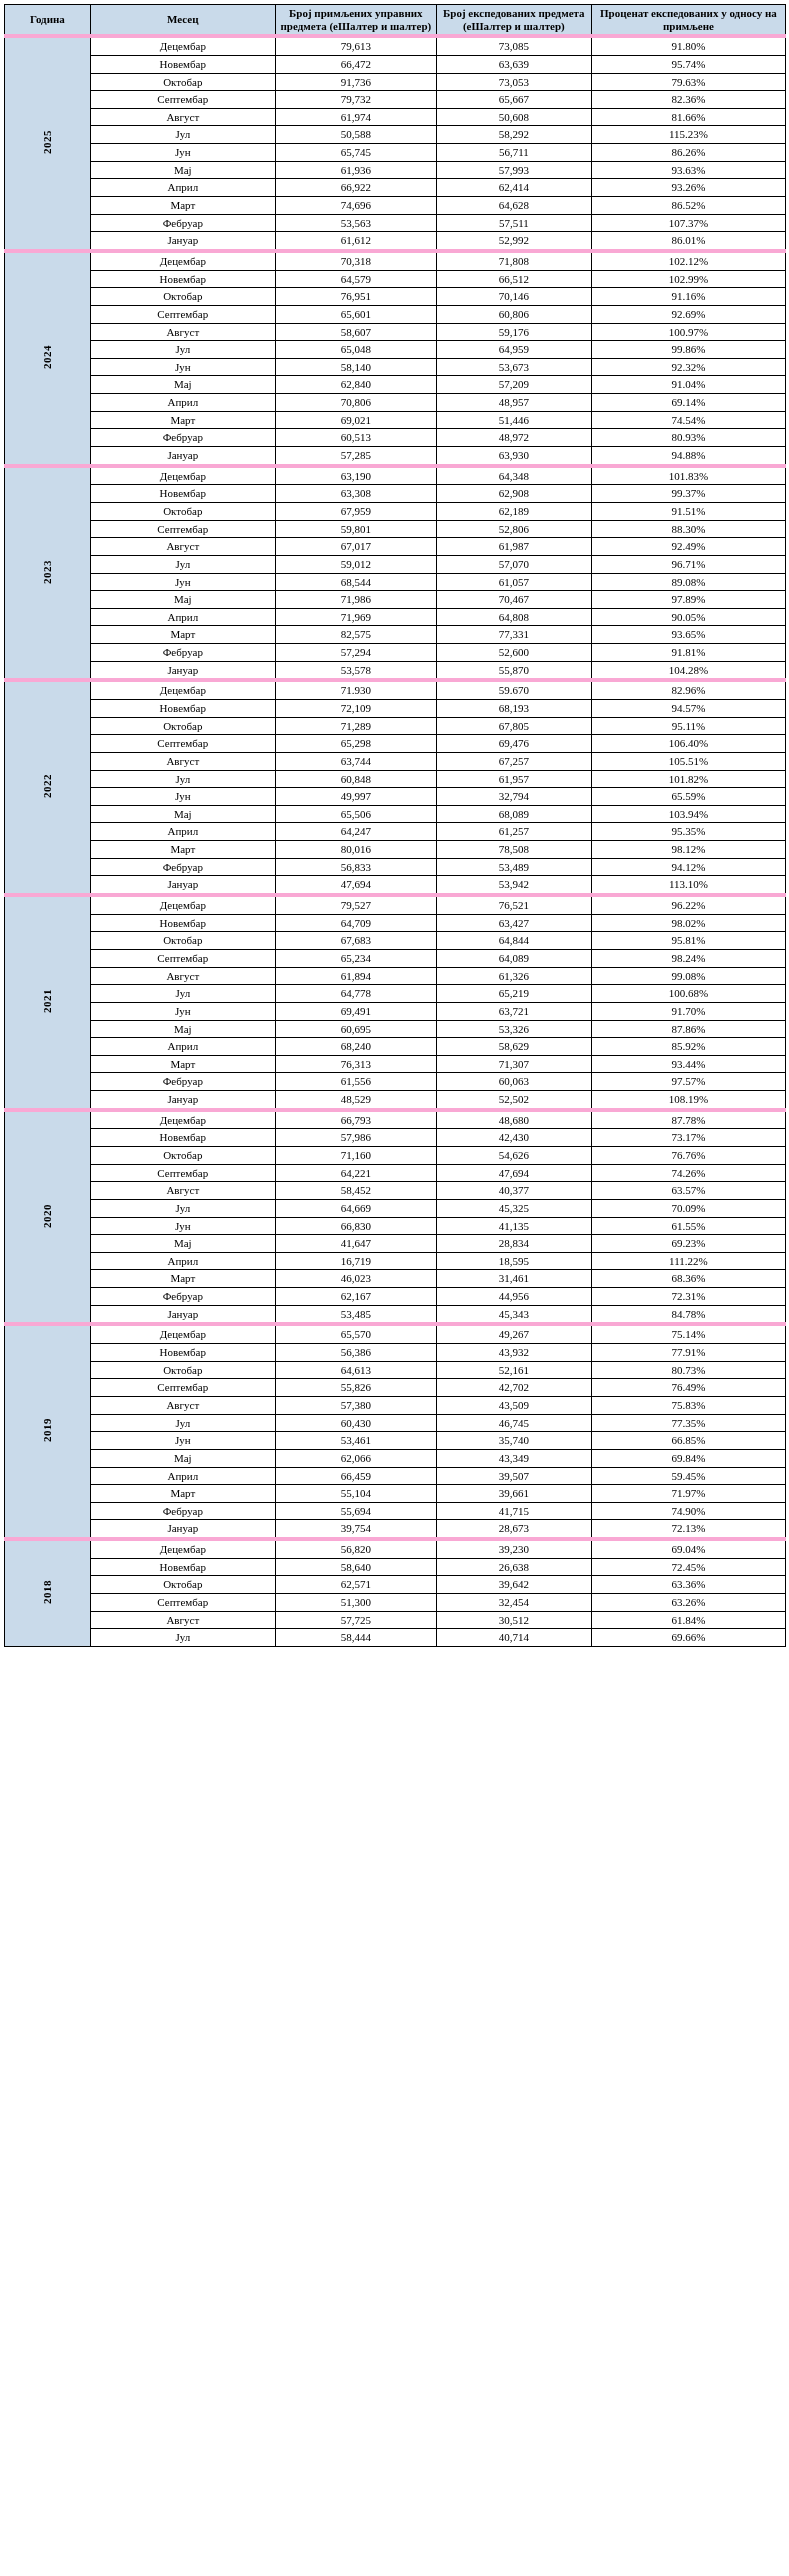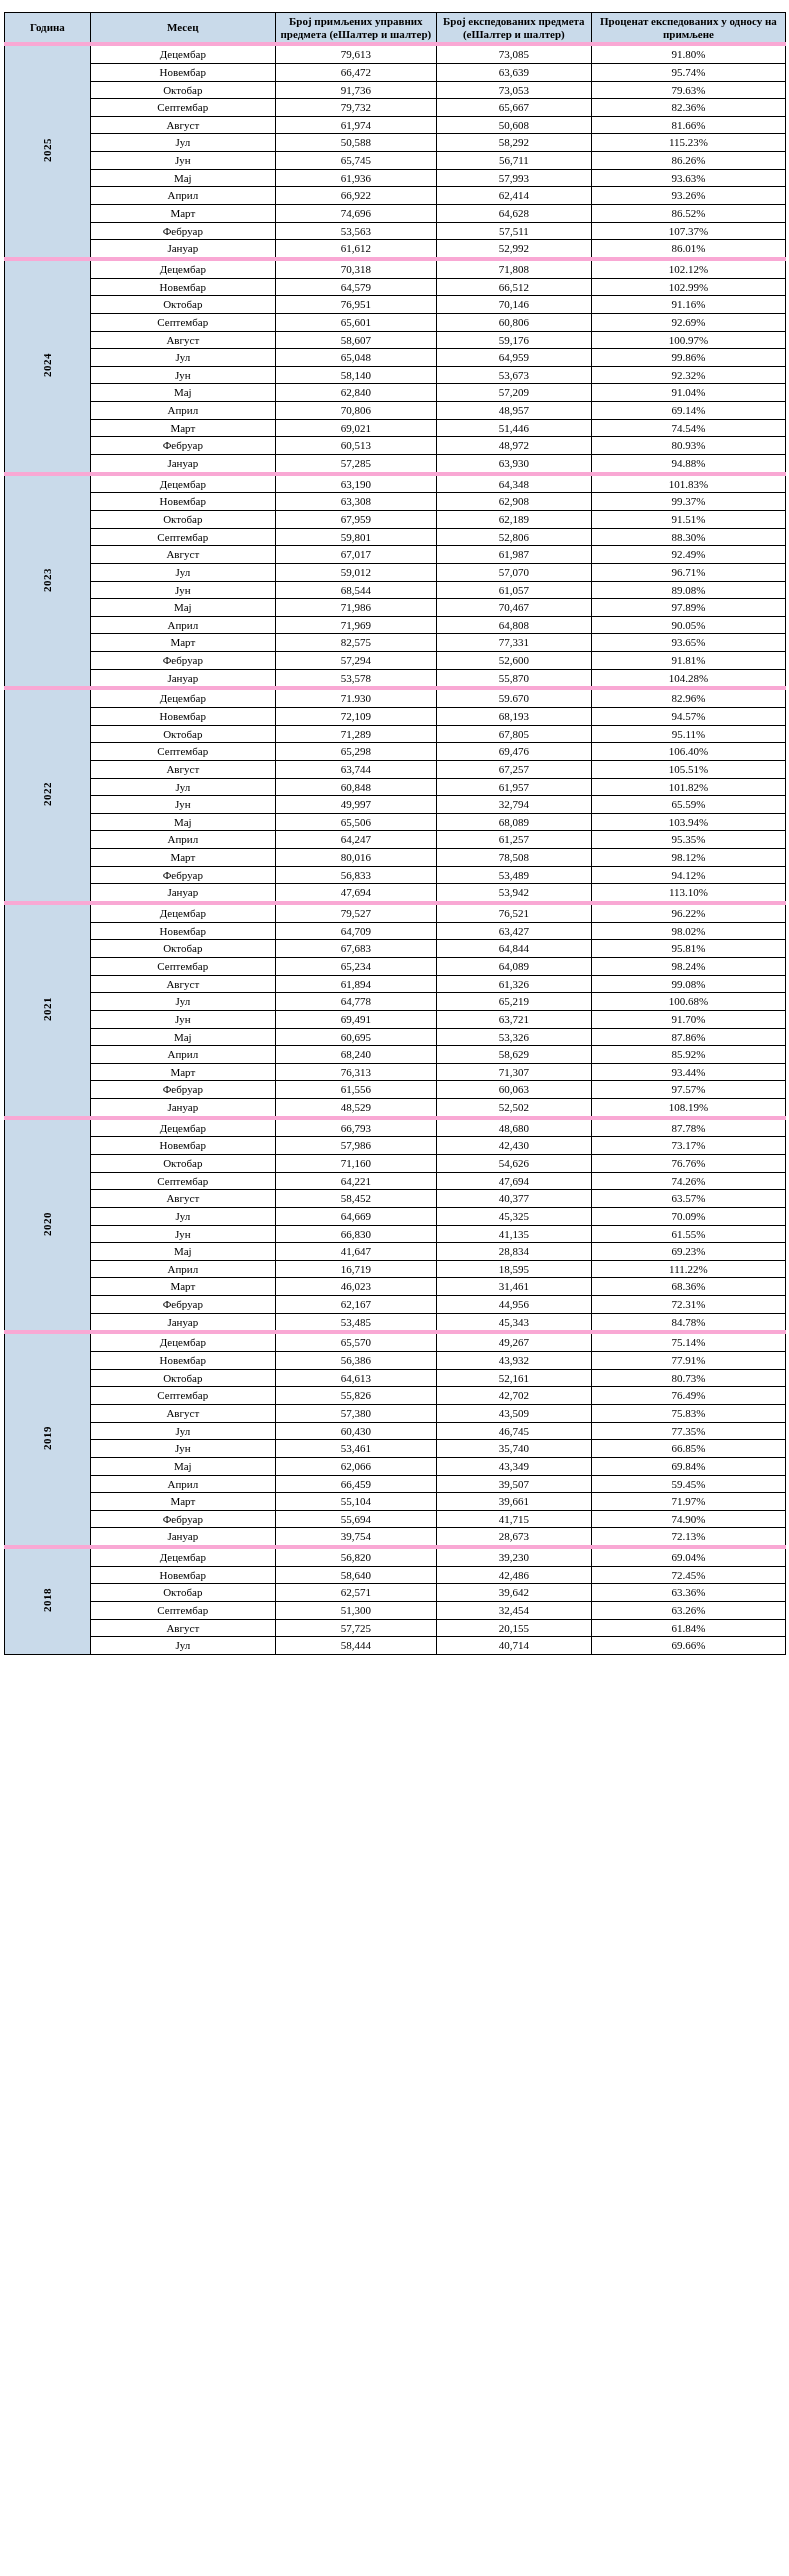--- a/index.html
+++ b/index.html
@@ -7,21 +7,21 @@
     padding: 0;
     background: #ffffff;
   }
   body {
     font-family: "Liberation Serif", serif;
     width: 790px;
   }
   #sheet {
     width: 790px;
     box-sizing: border-box;
-    padding: 12px 4px 4px 4px;
+    padding: 4px 4px 4px 4px;
   }
   table.grid {
     border-collapse: collapse;
     width: 782px;
     table-layout: fixed;
     margin: 0 auto;
   }
   table.grid th, table.grid td {
     border: 1px solid #000000;
     font-size: 11px;
@@ -608,39 +608,39 @@
         <tr class="group-start">
           <td class="year-cell" rowspan="6"><span class="vert">2018</span></td>
           <td class="month-cell">Децембар</td>
           <td class="num-cell">56,820</td>
           <td class="num-cell">39,230</td>
           <td class="pct-cell">69.04%</td>
         </tr>
         <tr>
           <td class="month-cell">Новембар</td>
           <td class="num-cell">58,640</td>
-          <td class="num-cell">42,486</td>
+          <td class="num-cell">26,638</td>
           <td class="pct-cell">72.45%</td>
         </tr>
         <tr>
           <td class="month-cell">Октобар</td>
           <td class="num-cell">62,571</td>
           <td class="num-cell">39,642</td>
           <td class="pct-cell">63.36%</td>
         </tr>
         <tr>
           <td class="month-cell">Септембар</td>
           <td class="num-cell">51,300</td>
           <td class="num-cell">32,454</td>
           <td class="pct-cell">63.26%</td>
         </tr>
         <tr>
           <td class="month-cell">Август</td>
           <td class="num-cell">57,725</td>
-          <td class="num-cell">20,155</td>
+          <td class="num-cell">30,512</td>
           <td class="pct-cell">61.84%</td>
         </tr>
         <tr>
           <td class="month-cell">Јул</td>
           <td class="num-cell">58,444</td>
           <td class="num-cell">40,714</td>
           <td class="pct-cell">69.66%</td>
         </tr>
       </tbody>
   </table>

